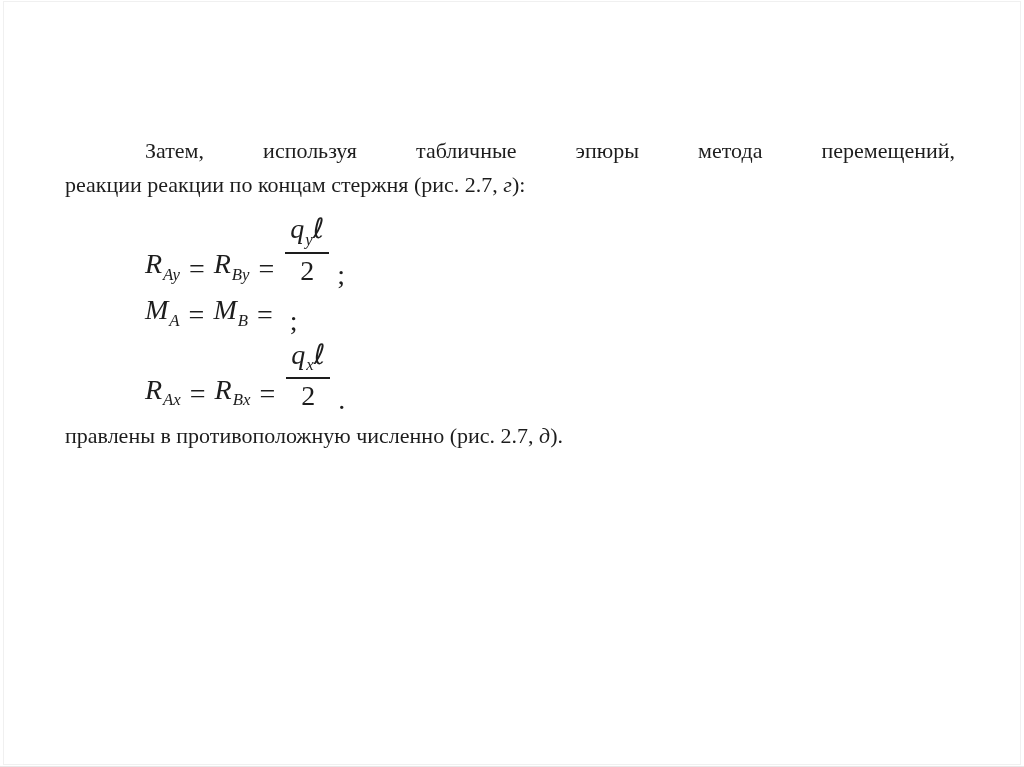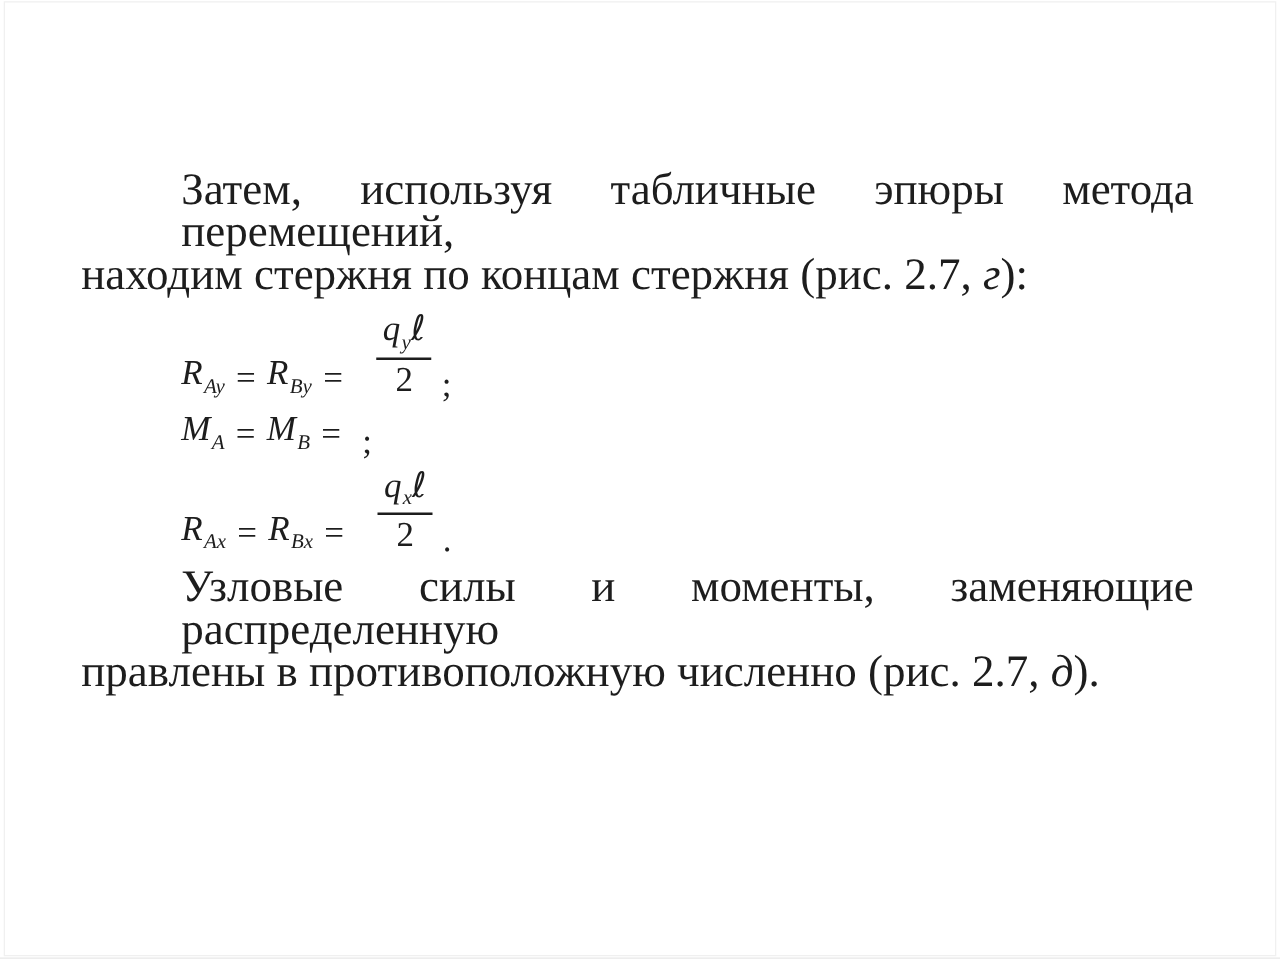--- a/index.html
+++ b/index.html
@@ -27,21 +27,21 @@
     height: 1px;
     background: #e7e7e7;
   }
   .content {
     position: absolute;
     left: 65px;
     top: 134px;
     width: 890px;
   }
   .para {
-    font-size: 36px;
+    font-size: 22px;
     line-height: 34px;
     margin: 0;
   }
   .jline {
     text-align: justify;
     text-align-last: justify;
   }
   .indent { padding-left: 80px; }
   .formulas {
     margin: 12px 0 8px 0;
@@ -61,21 +61,21 @@
   }
   .formula .eq {
     font-style: normal;
     margin: 0 9px;
   }
   .frac {
     display: inline-flex;
     flex-direction: column;
     align-items: center;
     text-align: center;
-    margin-left: 18px;
+    margin-left: 2px;
   }
   .frac .num {
     border-bottom: 2px solid #1d1d1d;
     padding: 0 5px 3px 5px;
     line-height: 1.05;
     white-space: nowrap;
   }
   .frac .den {
     padding-top: 2px;
     line-height: 1.05;
@@ -99,21 +99,21 @@
 </head>
 <body>
 
 <div class="slide-border"></div>
 <div class="bottom-edge"></div>
 
 <div class="content">
 
   <div class="para">
     <div class="jline indent">Затем, используя табличные эпюры метода перемещений,</div>
-    <div><span>находим стержня по концам стержня (рис. 2.7, </span><i>г</i><span>):</span></div>
+    <div><span>реакции реакции по концам стержня (рис. 2.7, </span><i>г</i><span>):</span></div>
   </div>
 
   <div class="formulas">
 
     <div class="formula">
       <span><i>R</i><sub>Ay</sub></span>
       <span class="eq">=</span>
       <span><i>R</i><sub>By</sub></span>
       <span class="eq">=</span>
       <span class="frac">
@@ -139,17 +139,16 @@
       <span class="frac">
         <span class="num"><i>q</i><sub>x</sub><span class="ell">ℓ</span><sup class="exp"></sup></span>
         <span class="den">2</span>
       </span>
       <span class="punct">.</span>
     </div>
 
   </div>
 
   <div class="para">
-    <div class="jline indent">Узловые силы и моменты, заменяющие распределенную</div>
     <div><span>правлены в противоположную численно (рис. 2.7, </span><i>д</i><span>).</span></div>
   </div>
 
 </div>
 
 </body></html>

